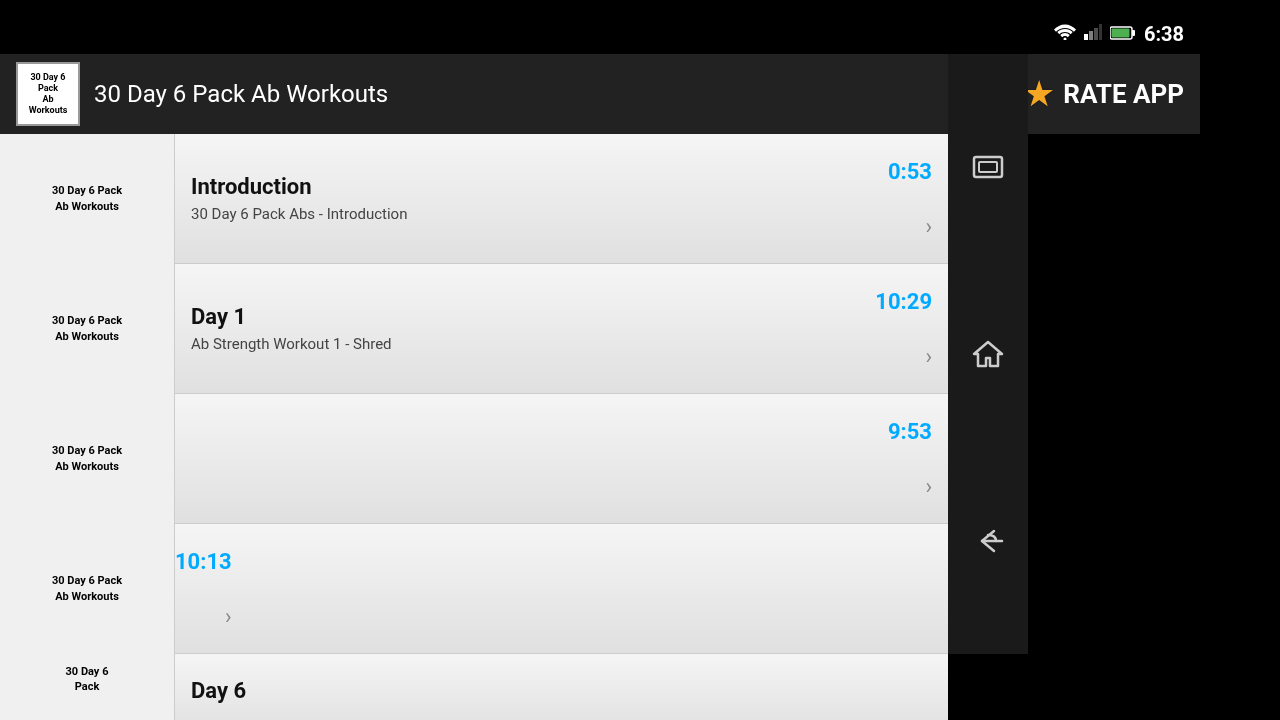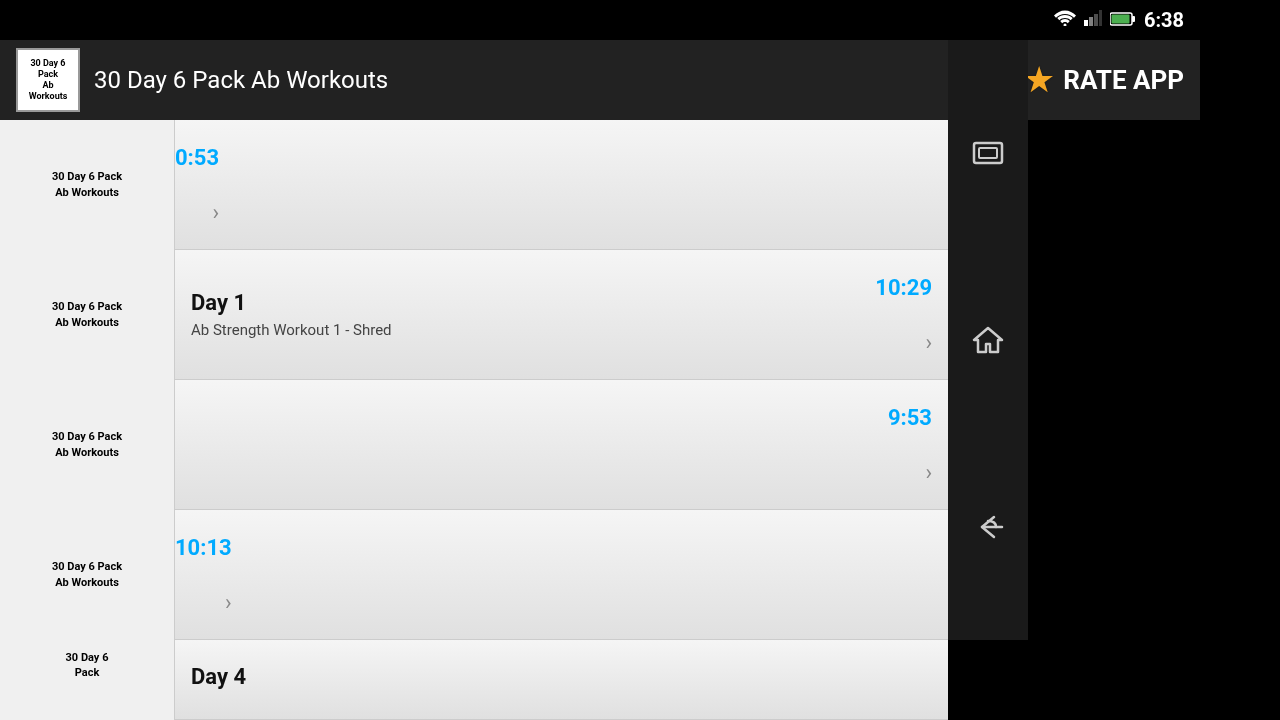--- a/index.html
+++ b/index.html
@@ -14,20 +14,21 @@
     
     #status-bar {
       width: 1200px;
       height: 40px;
       background: #000;
       display: flex;
       align-items: center;
       justify-content: flex-end;
       padding-right: 16px;
       gap: 8px;
+      margin-top: 14px;
     }
 
     .status-icon {
       color: #fff;
       font-size: 16px;
     }
 
     .status-time {
       color: #fff;
       font-size: 20px;
@@ -242,20 +243,24 @@
       </div>
     </div>
 
     <div id="workout-list">
 
       <div class="workout-item">
         <div class="workout-thumb">
           <span style="white-space:pre-line;">30 Day 6 Pack
 Ab Workouts</span>
         </div>
+        <div class="workout-info">
+          <div class="workout-title">Introduction</div>
+          <div class="workout-subtitle">30 Day 6 Pack Abs - Introduction</div>
+        </div>
         <div class="workout-right">
           <span class="workout-duration">0:53</span>
           <span class="chevron">›</span>
         </div>
       </div>
 
       <div class="workout-item">
         <div class="workout-thumb">
           <span style="white-space:pre-line;">30 Day 6 Pack
 Ab Workouts</span>
@@ -293,21 +298,21 @@
           <span class="chevron">›</span>
         </div>
       </div>
 
       <div class="workout-item" style="height:80px;">
         <div class="workout-thumb" style="height:80px; align-items:flex-start; padding-top:10px;">
           <span style="white-space:pre-line;">30 Day 6
 Pack</span>
         </div>
         <div class="workout-info">
-          <div class="workout-title">Day 4</div>
+          <div class="workout-title">Day 6</div>
         </div>
       </div>
 
     </div>
   </div>
 
   <div id="nav-bar">
 
     <div class="nav-icon">
       <svg class="nav-svg" viewBox="0 0 44 44" fill="none">

